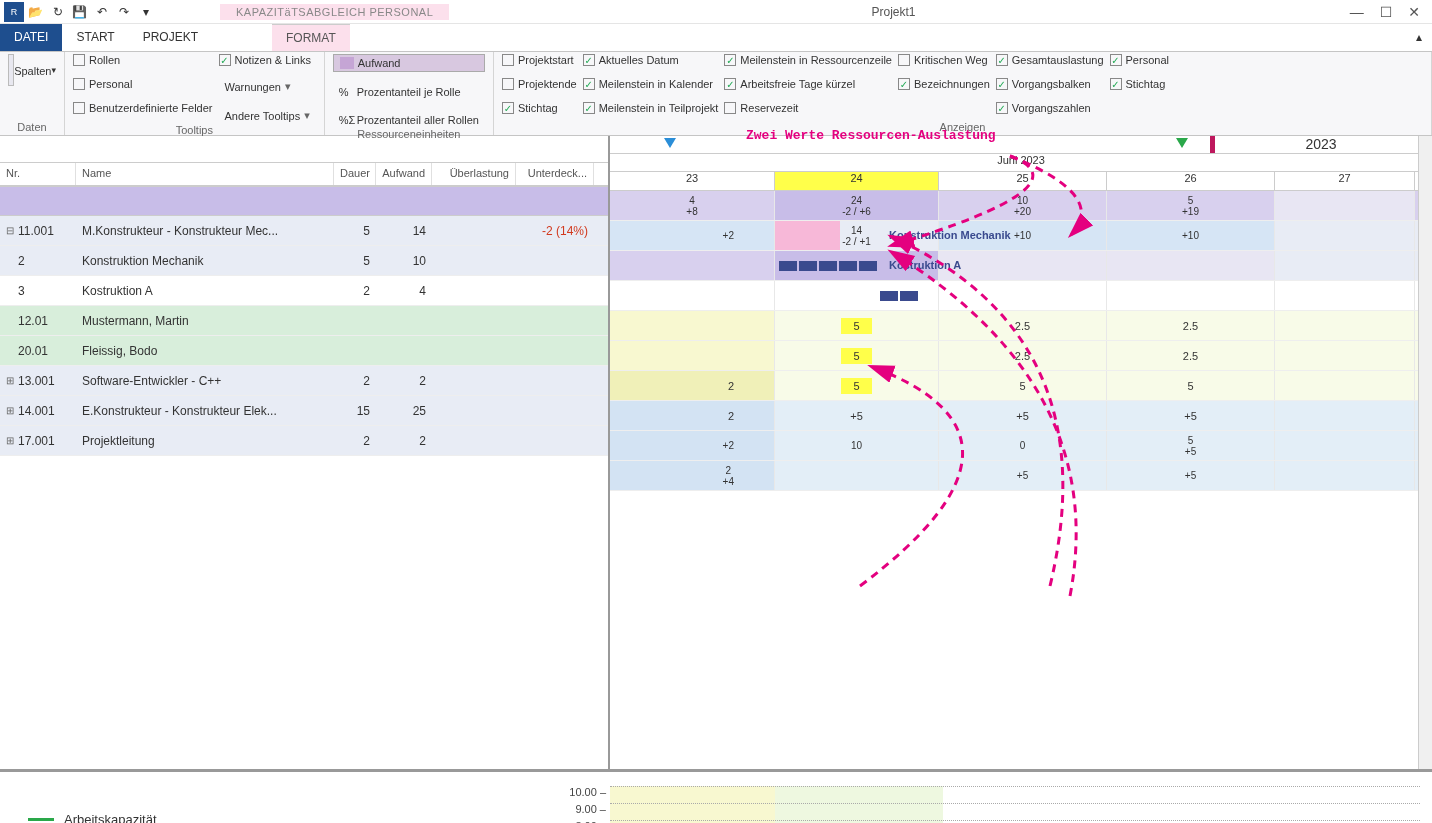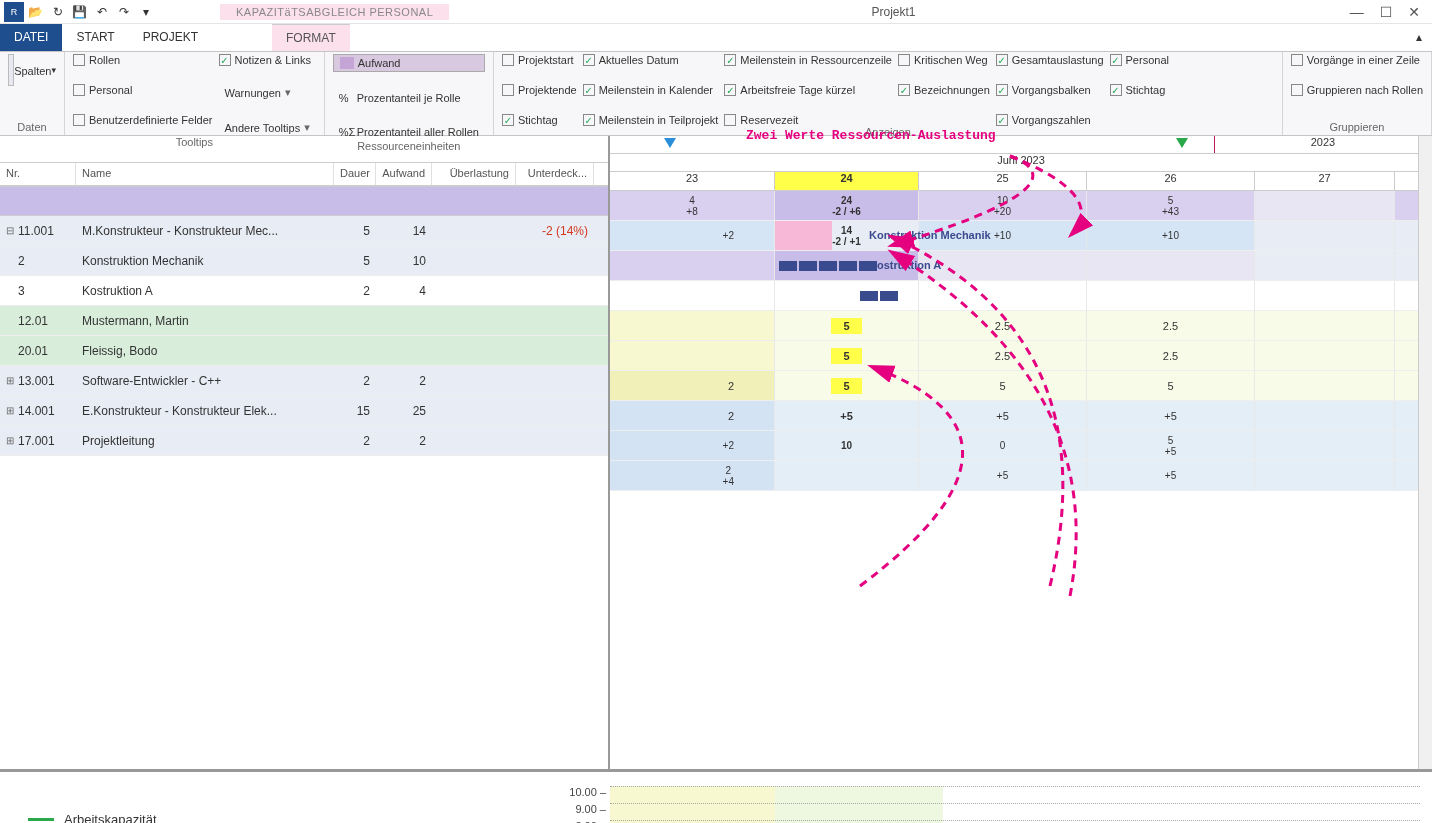--- a/index.html
+++ b/index.html
@@ -22,21 +22,21 @@
 .menubar .ribbon-collapse { margin-left: auto; padding: 6px 10px; cursor: pointer; }
 
 
 .ribbon { display: flex; height: 84px; border-bottom: 1px solid #c5c5c5; background: #f7f7f9; }
 .ribbon .group { border-right: 1px solid #d5d5d5; padding: 2px 8px 0; display: flex; flex-direction: column; }
 .ribbon .group .body { flex: 1; display: flex; gap: 6px; align-items: flex-start; }
 .ribbon .group .label { text-align: center; font-size: 11px; color: #666; padding-bottom: 2px; }
 .ribbon .bigbtn { display: flex; flex-direction: row; align-items: center; width: 48px; cursor: pointer; }
 .ribbon .bigbtn .ico { width: 32px; height: 32px; background: #e8e8f0; border: 1px solid #bbb; }
 .ribbon .bigbtn .lab { font-size: 11px; margin-top: 2px; }
-.ribbon .col { display: flex; flex-direction: column; gap: 18px; }
+.ribbon .col { display: flex; flex-direction: column; gap: 12px; }
 .ribbon .chk { display: flex; align-items: center; gap: 4px; font-size: 11px; white-space: nowrap; cursor: pointer; }
 .ribbon .chk .box { width: 12px; height: 12px; border: 1px solid #888; display: inline-flex; align-items: center; justify-content: center; font-size: 10px; color: #2a5; }
 .ribbon .txtbtn { display: flex; align-items: center; gap: 4px; font-size: 11px; padding: 2px 6px; cursor: pointer; }
 .ribbon .txtbtn.active { background: #d8c8e0; border: 1px solid #aaa; }
 .ribbon .txtbtn .ico { width: 14px; height: 12px; background: #c5a5d5; }
 .ribbon .dd::after { content: " ▾"; color: #666; }
 
 
 .main { display: flex; height: calc(100vh - 24px - 28px - 84px - 20px - 20px - 14px); }
 .leftpane { width: 610px; display: flex; flex-direction: column; border-right: 2px solid #999; }
@@ -59,26 +59,26 @@
 .gr > div { padding: 0 6px; overflow: hidden; white-space: nowrap; text-overflow: ellipsis; }
 .gr .col-nr { display: flex; align-items: center; gap: 2px; }
 .gr .exp { width: 10px; font-size: 10px; color: #666; cursor: pointer; }
 .gr.lblue { background: #e8ecf5; }
 .gr.green { background: #d8eedb; }
 .gr .neg { color: #d2391e; }
 
 
 .tl-hdr { border-bottom: 1px solid #ccc; }
 .tl-year { height: 18px; display: flex; border-bottom: 1px solid #ccc; position: relative; }
-.tl-year .seg { border-right: 1px solid #be185d; text-align: center; font-size: 11px; }
+.tl-year .seg { border-right: 5px solid #be185d; text-align: center; font-size: 14px; }
 .tl-month { height: 18px; text-align: center; border-bottom: 1px solid #ccc; font-size: 11px; }
 .tl-weeks { display: flex; height: 18px; }
 .tl-weeks .wk { border-right: 1px solid #ccc; text-align: center; font-size: 11px; }
 .wk23 { width: 165px; }
-.wk24 { width: 144px; font-weight: bold; }
+.wk24 { width: 164px; }
 .wk25 { width: 168px; }
 .wk26 { width: 168px; }
 .wk27 { width: 140px; }
 .wk24.hdr { background: #ffff4a; }
 
 .tl-body { flex: 1; overflow: hidden; position: relative; }
 .tr { display: flex; height: 30px; border-bottom: 1px solid #eee; position: relative; }
 .tr .cell { border-right: 1px solid #e8e8e8; height: 100%; position: relative; display: flex; flex-direction: column; align-items: center; justify-content: center; font-size: 11px; }
 .tr.sum .cell { font-size: 10px; line-height: 11px; }
 .bg-lav { background: #d8d0ee; }
@@ -276,35 +276,20 @@
           </label>
         <label class="chk">
             <span class="box">✓</span>
             <span>Stichtag</span>
           </label>
       </div>
     </div>
     <div class="label">Anzeigen</div>
   </div>
 
-  <div class="group">
-    <div class="body">
-      <div class="col">
-        <label class="chk">
-            <span class="box"></span>
-            <span>Vorgänge in einer Zeile</span>
-          </label>
-        <label class="chk">
-            <span class="box"></span>
-            <span>Gruppieren nach Rollen</span>
-          </label>
-      </div>
-    </div>
-    <div class="label">Gruppieren</div>
-  </div>
 </div>
 
 <div class="main">
   <div class="leftpane">
     <div style="height:26px"></div>
     <div class="grid-hdr">
       <div class="col-nr">Nr.</div>
       <div class="col-name">Name</div>
       <div class="col-dauer">Dauer</div>
       <div class="col-aufw">Aufwand</div>
@@ -406,21 +391,21 @@
       <div class="cell wk24 bg-lav2">
           <span>24</span>
           <span>-2 / +6</span>
         </div>
       <div class="cell wk25 bg-lav">
           <span>10</span>
           <span>+20</span>
         </div>
       <div class="cell wk26 bg-lav">
           <span>5</span>
-          <span>+43</span>
+          <span>+19</span>
         </div>
       <div class="cell wk27 bg-pale"></div>
     </div>
     <div class="tl-body">
 
       <div class="tr sum" style="background:#e8ecf5">
         <div class="cell wk23 bg-paleb">
             <div style="position:absolute;right:40px">
               <div>+2</div>
             </div>

